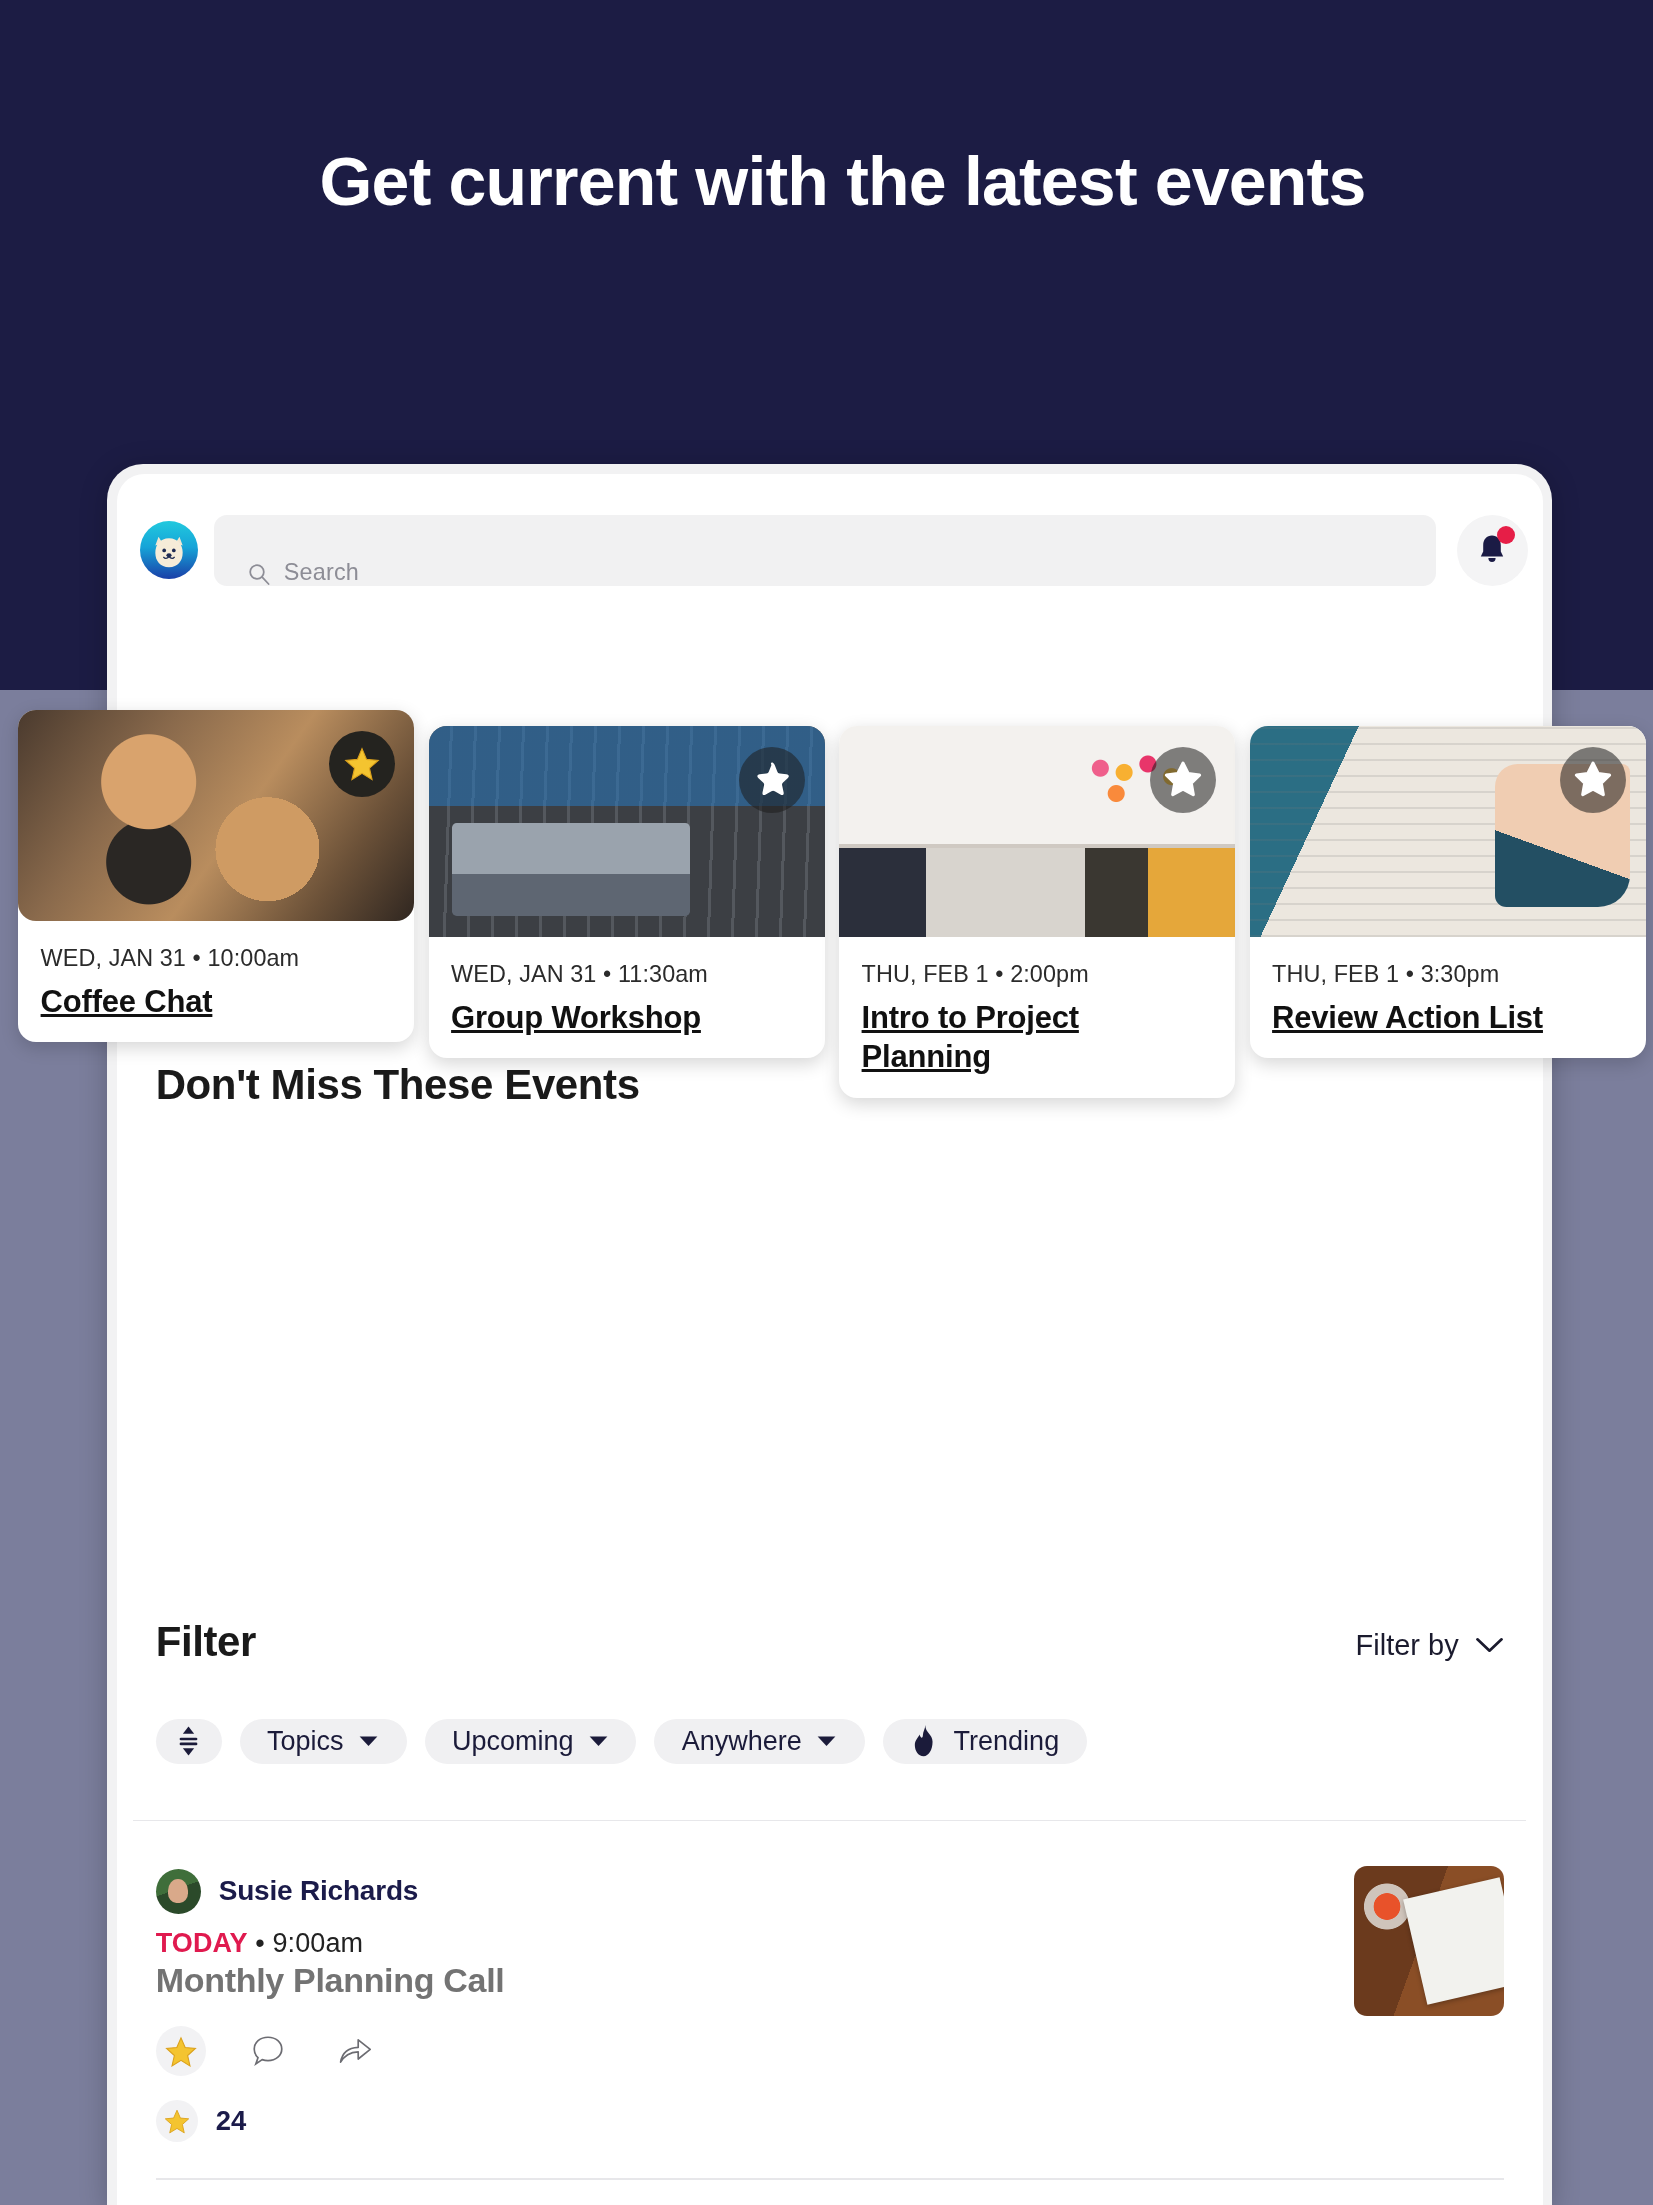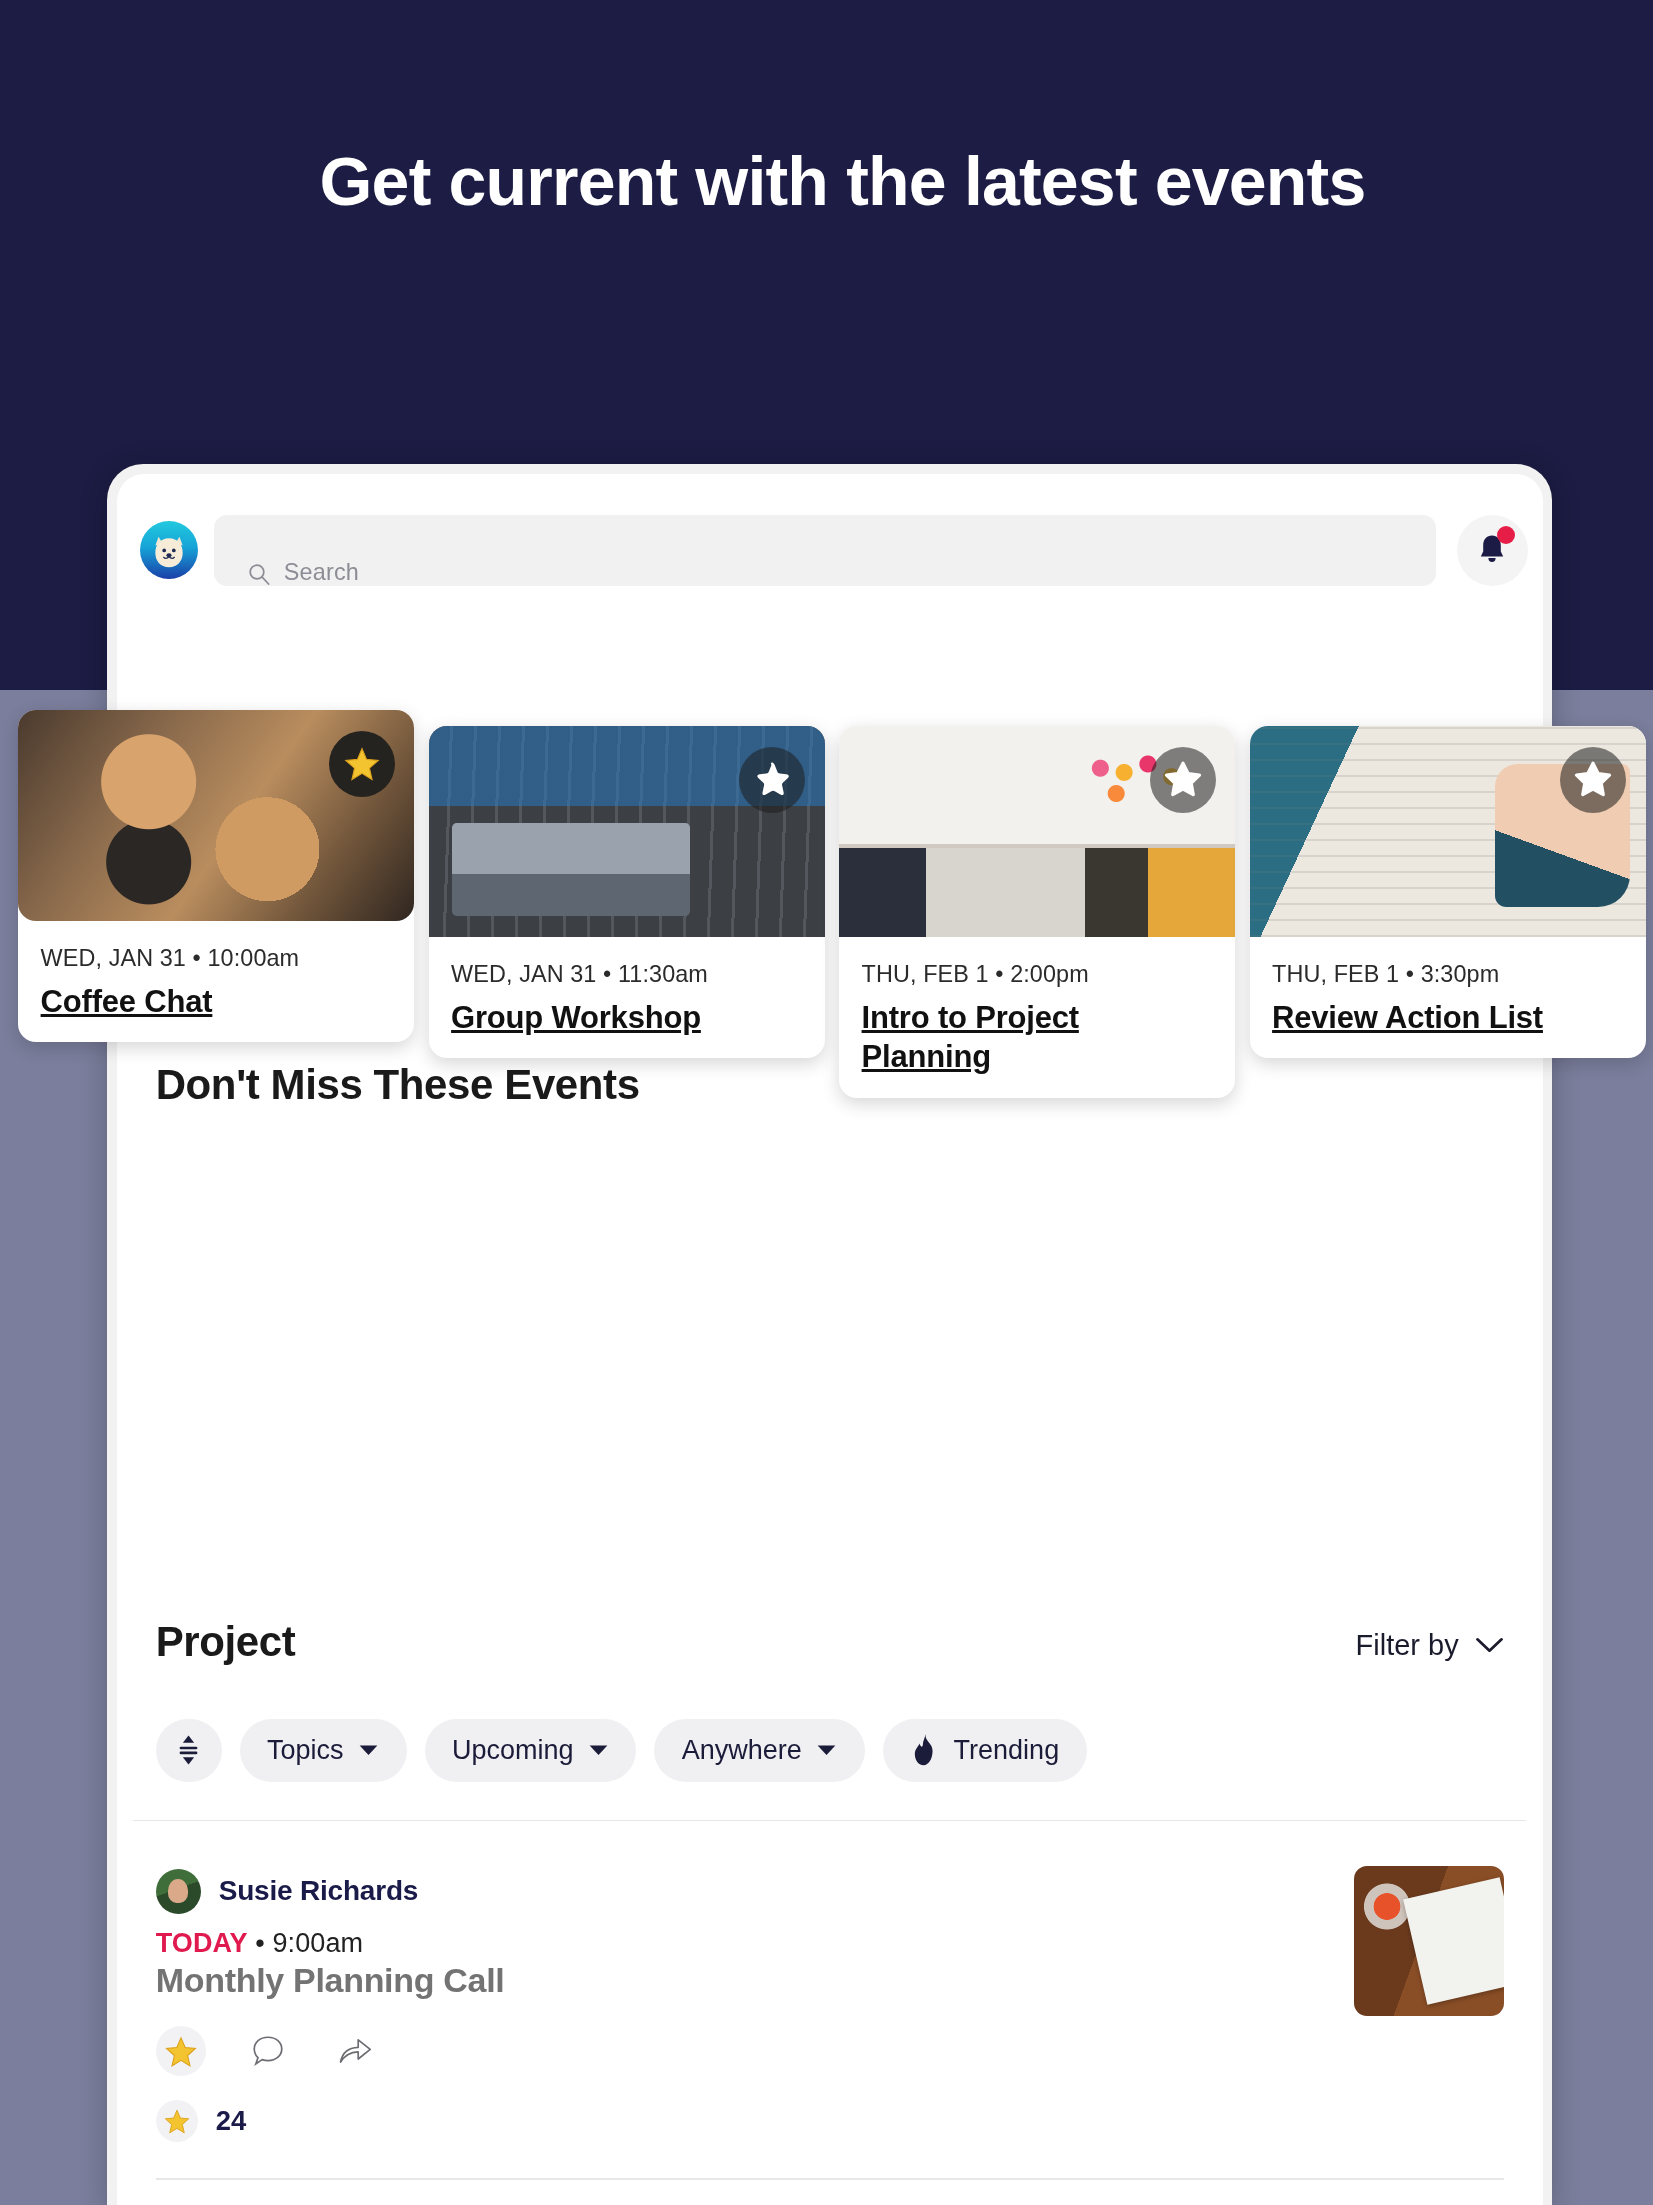--- a/index.html
+++ b/index.html
@@ -206,21 +206,21 @@
   }
   .filter-by-label{ font-size:29px; color:#1b1b2e; }
   .chev-down{ width:29px; height:18px; }
 
   
   .chips{
     position:absolute; left:39px; top:1245px;
     display:flex; align-items:center; gap:18px;
   }
   .chip{
-    height:63px; border-radius:31.5px;
+    height:45px; border-radius:31.5px;
     background:#f0f0f2;
     display:flex; align-items:center; gap:14.5px;
     padding:0 27.4px;
     font-size:27px; color:#1b1b3a; font-weight:400;
   }
   .chip.icon-only{ width:66px; padding:0; justify-content:center; }
   .sort-icon{ width:29px; height:36px; }
   .caret{ width:21px; height:13.7px; }
   .flame-icon{ width:29px; height:36px; }
 
@@ -331,21 +331,21 @@
           <path d="M20 3 C13.5 3 9 8 9 15 v8 l-3 6 h28 l-3 -6 v-8 C31 8 26.5 3 20 3 Z" fill="#1b1b45"></path>
           <path d="M15.5 31 a4.5 5 0 0 0 9 0 Z" fill="#1b1b45"></path>
         </svg>
         <span class="bell-dot"></span>
       </div>
     </div>
 
     <div class="dont-miss">Don't Miss These Events</div>
 
     <div class="events-head">
-      <div class="events-title">Project</div>
+      <div class="events-title">Filter</div>
       <div class="filter-by">
         <span class="filter-by-label">Filter by</span>
         <svg class="chev-down" viewBox="0 0 36 22">
           <path d="M3 4 L18 18 L33 4" fill="none" stroke="#1b1b2e" stroke-width="3.4" stroke-linecap="round" stroke-linejoin="round"></path>
         </svg>
       </div>
     </div>
 
     <div class="chips">
       <div class="chip icon-only">

